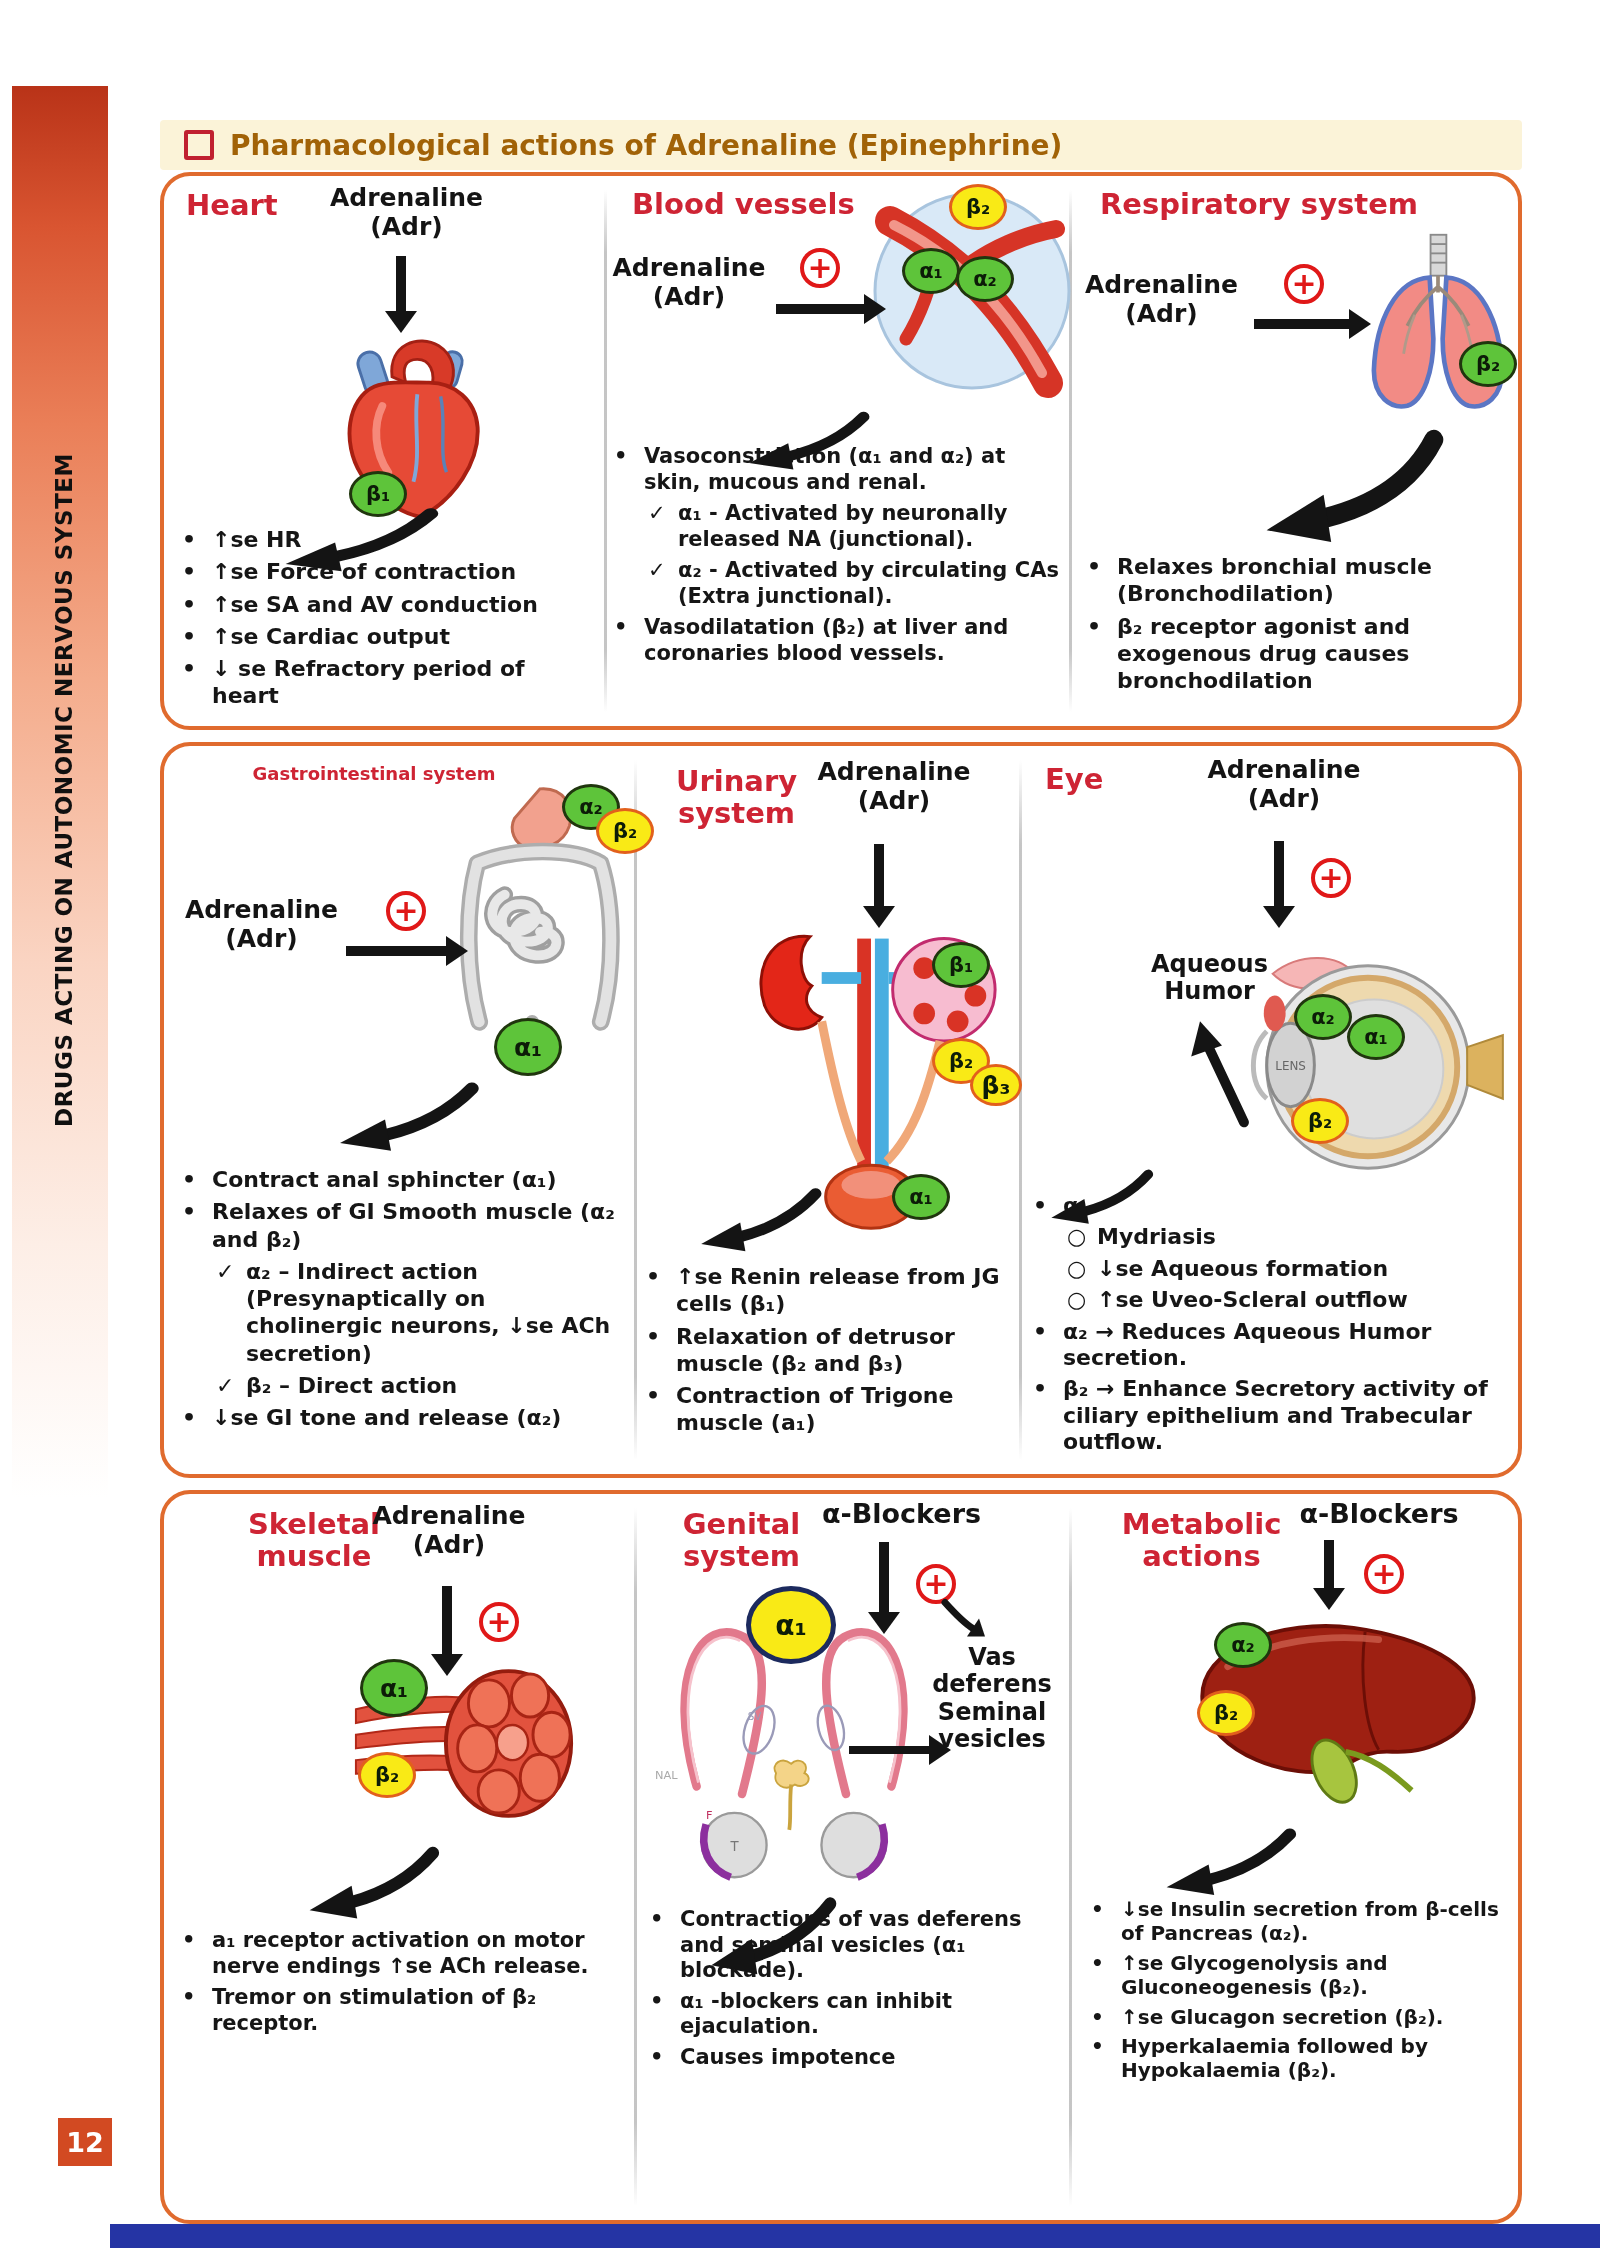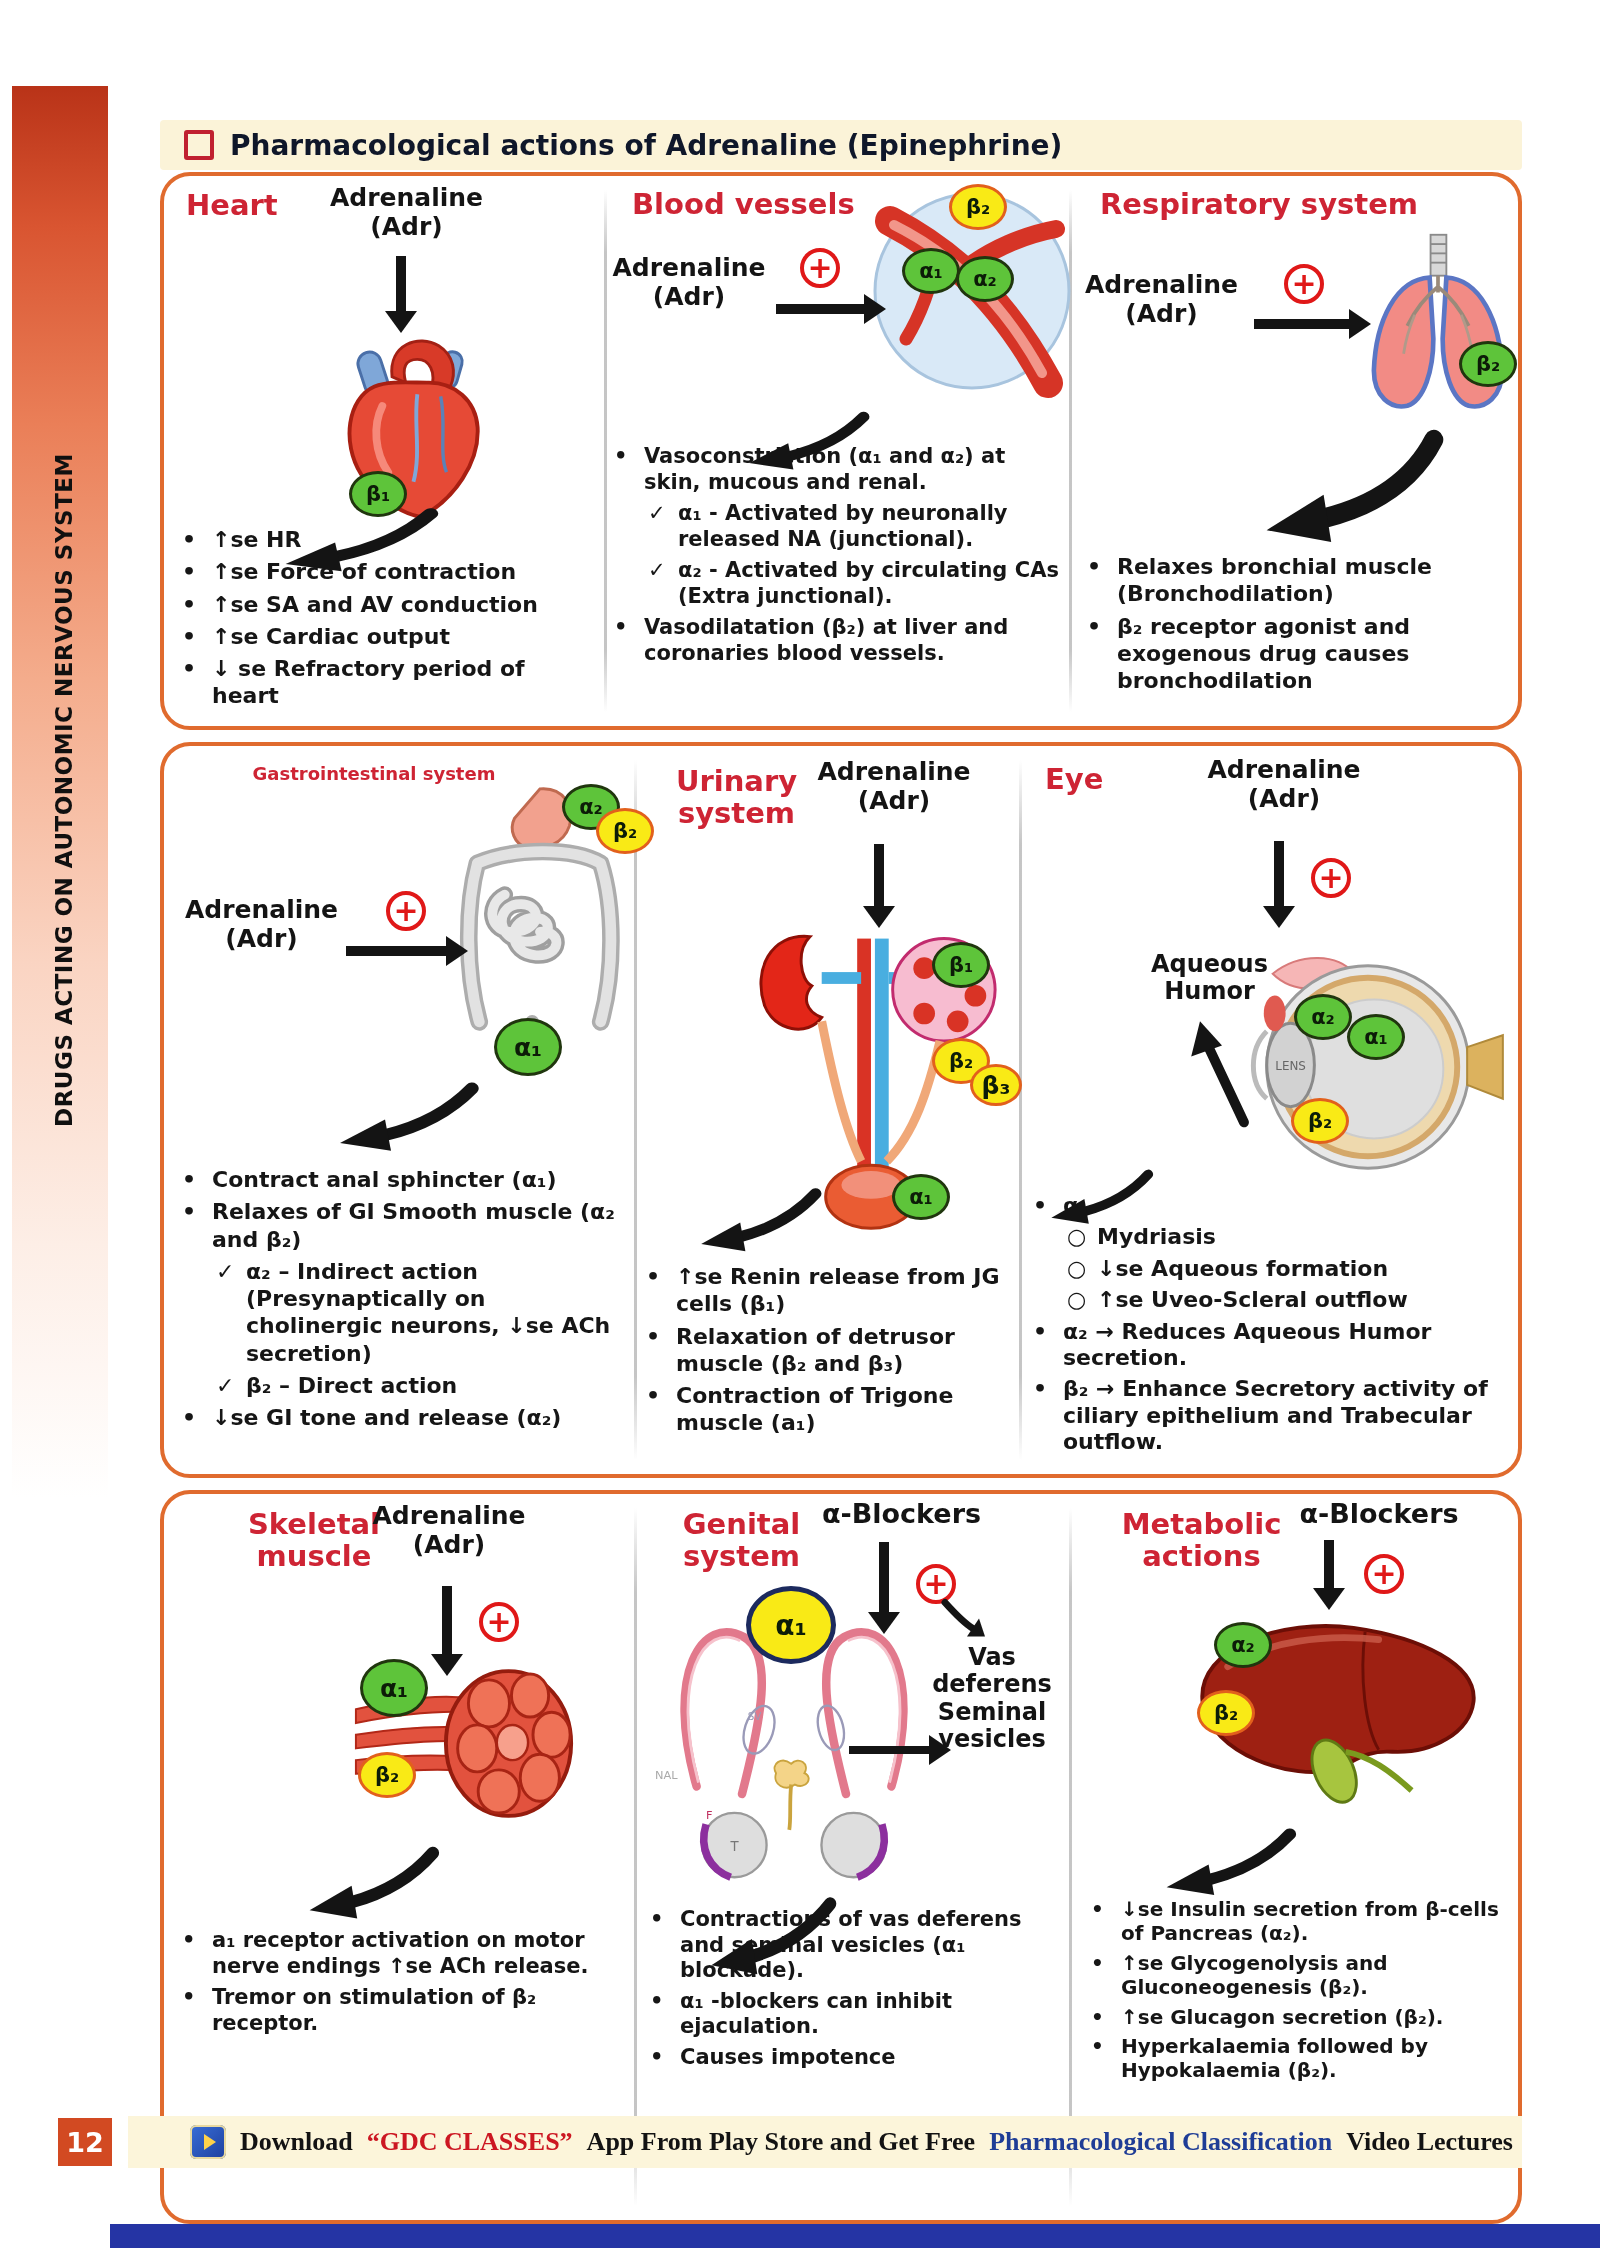--- a/index.html
+++ b/index.html
@@ -8,21 +8,21 @@
   .abs{position:absolute;}
   
   .band{position:absolute;left:12px;top:86px;width:96px;height:1412px;
         background:linear-gradient(180deg,#b93318 0%,#d95531 10%,#ea7f58 24%,#f4ac8c 42%,#fad4c2 62%,#fdeee6 82%,#ffffff 100%);}
   .vlabel{position:absolute;left:64px;top:790px;transform:translate(-50%,-50%) rotate(-90deg);
           white-space:nowrap;font-weight:bold;font-size:23px;letter-spacing:.5px;color:#101010;}
   
   .titlebar{position:absolute;left:160px;top:120px;width:1362px;height:50px;background:#fbf3d8;
             display:flex;align-items:center;gap:16px;padding-left:24px;box-sizing:border-box;border-radius:4px;}
   .title-check{width:22px;height:22px;border:4px solid #c02030;border-radius:3px;flex:0 0 auto;}
-  .title-text{color:#0f172a;font-weight:bold;font-size:28px;}
+  .title-text{color:#a16207;font-weight:bold;font-size:28px;}
   
   .row{position:absolute;left:160px;width:1362px;border:4px solid #e06b2e;border-radius:30px;
        background:#ffffff;box-sizing:border-box;}
   #row1{top:172px;height:558px}
   #row2{top:742px;height:736px}
   #row3{top:1490px;height:734px}
   .divider{position:absolute;top:14px;bottom:14px;width:3px;
            background:linear-gradient(180deg,rgba(140,140,140,0),rgba(140,140,140,.5) 12%,rgba(140,140,140,.5) 88%,rgba(140,140,140,0));}
   .cell{position:absolute;top:0;height:100%;}
   .p-title{position:absolute;color:#ce2434;font-weight:bold;font-size:29px;line-height:1.1;text-align:center;}
@@ -491,23 +491,15 @@
           </div>
           <div class="b-row">
             <span class="b-m">•</span>
             <span class="b-t">Hyperkalaemia followed by Hypokalaemia (β₂).</span>
           </div>
         </div>
     </div>
   </div>
 
   <div class="pagenum">12</div>
-  <div class="footbar">
-    <span class="appicon"></span>
-    <span class="seg-dark">Download </span>
-    <span class="seg-red">“GDC CLASSES” </span>
-    <span class="seg-dark">App From Play Store and Get Free </span>
-    <span class="seg-blue">Pharmacological Classification </span>
-    <span class="seg-dark">Video Lectures</span>
-  </div>
   <div class="bottombar"></div>
 
 </div>
 
 </body></html>

